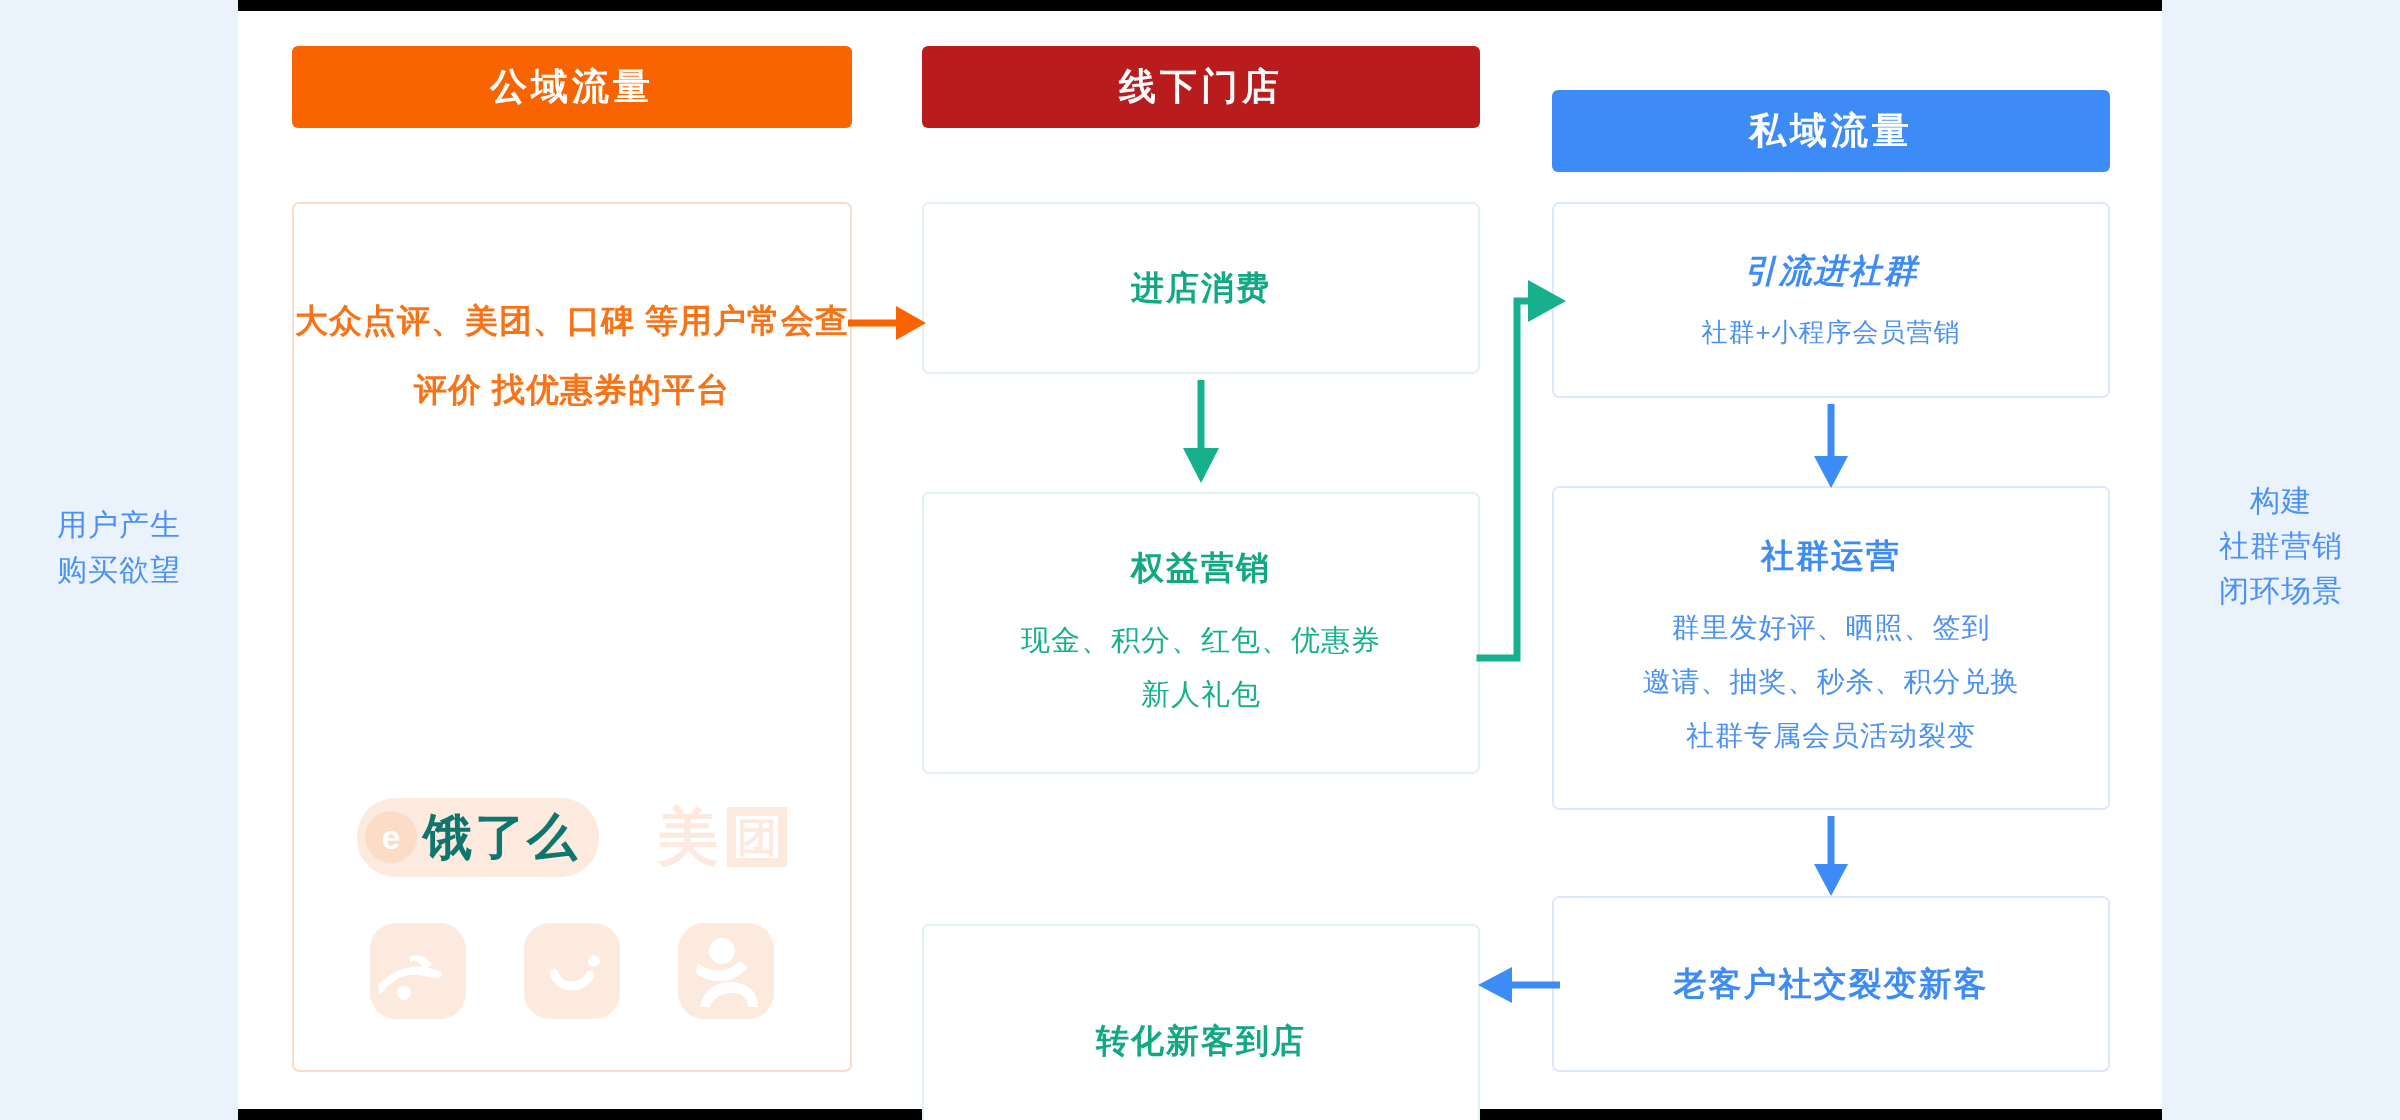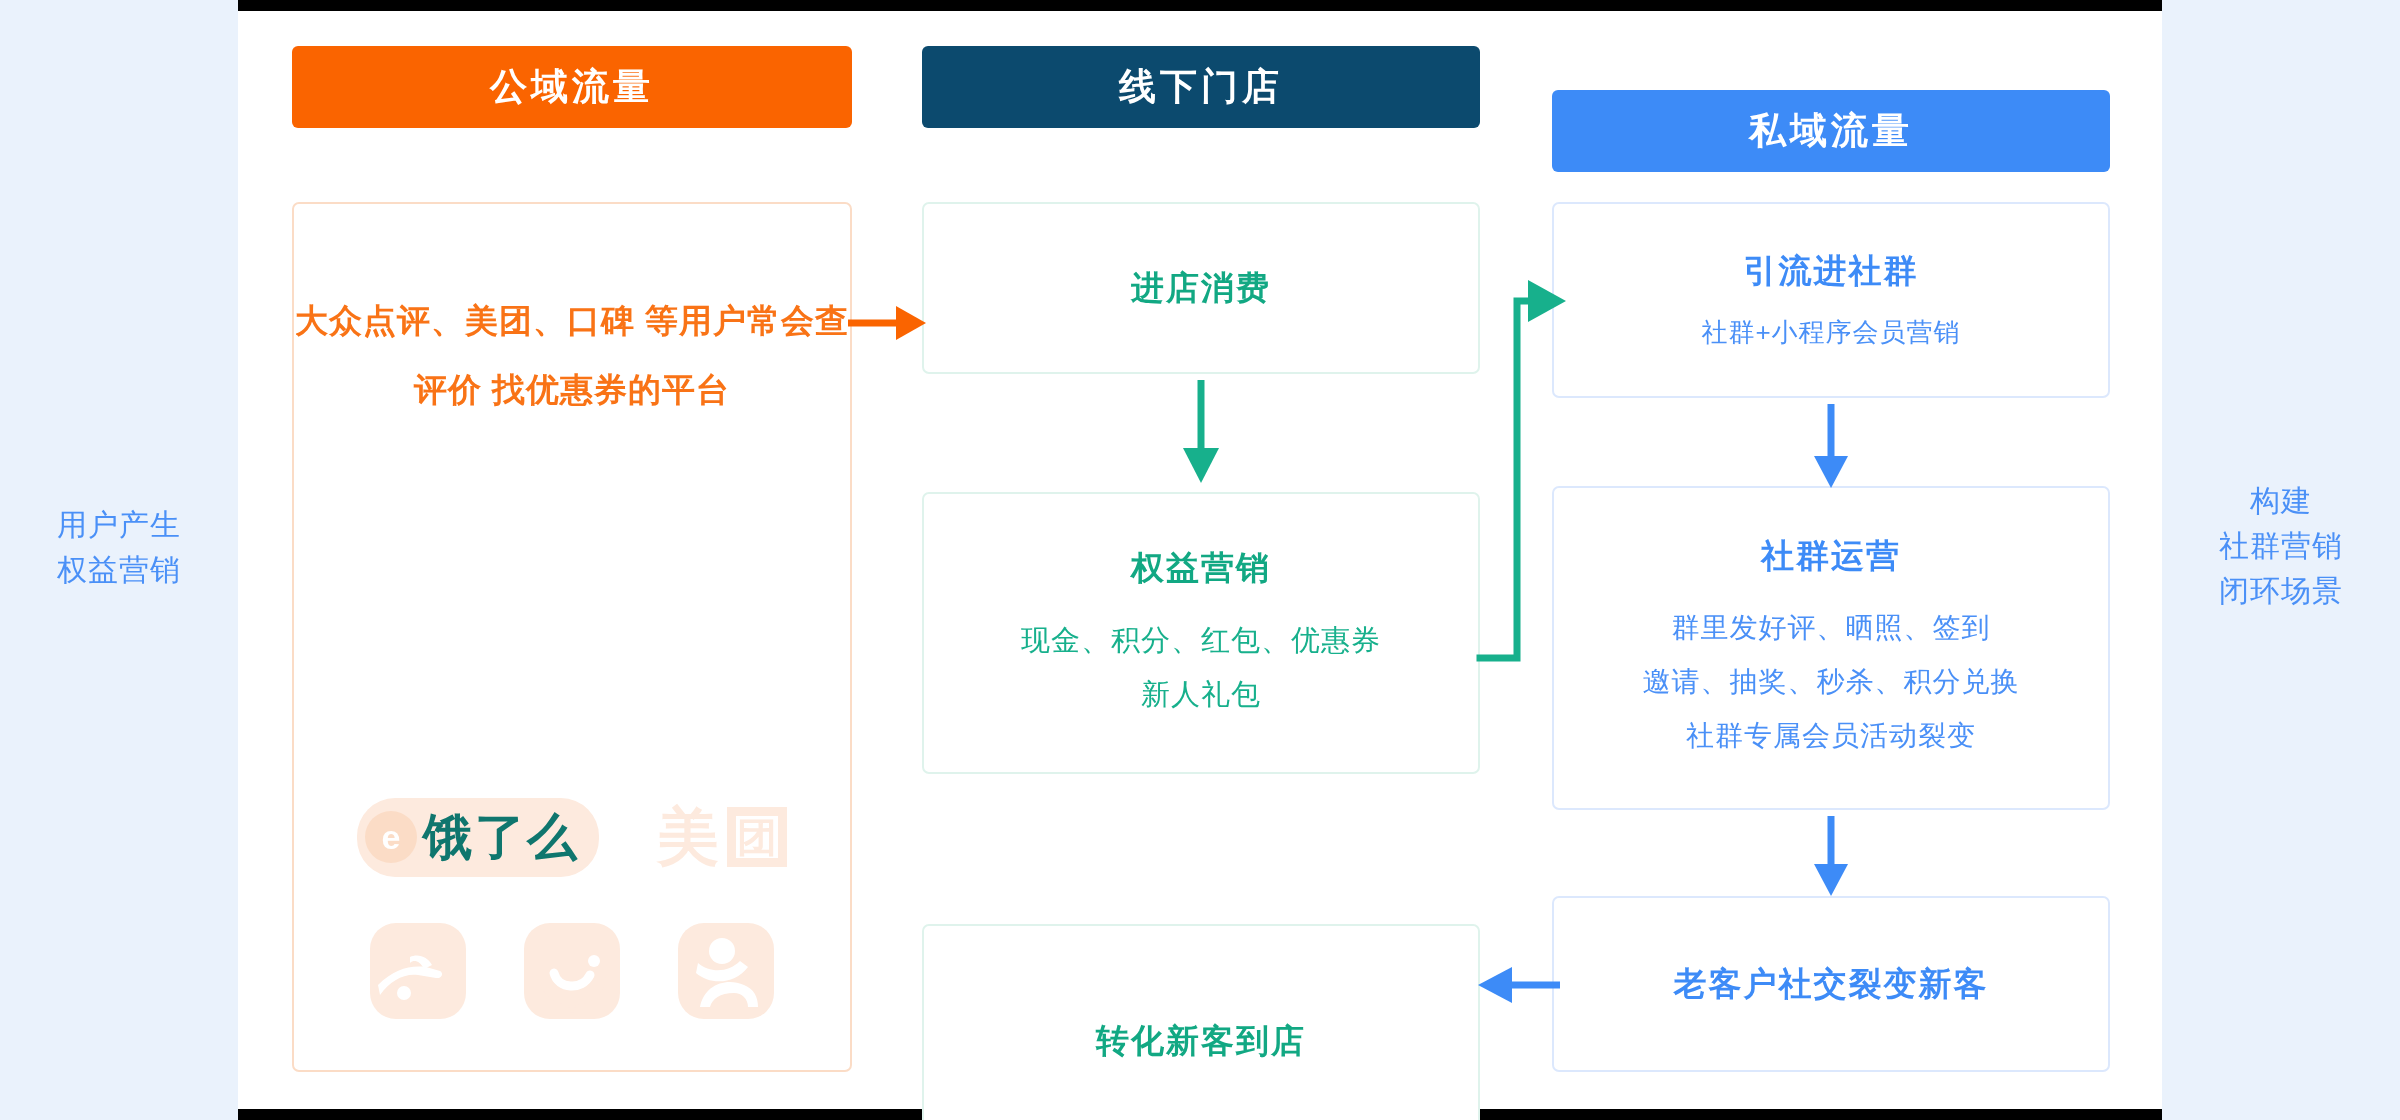--- a/index.html
+++ b/index.html
@@ -81,21 +81,21 @@
     border-radius: 6px;
     display: flex;
     align-items: center;
     justify-content: center;
     color: #ffffff;
     font-size: 37px;
     font-weight: bold;
     letter-spacing: 4px;
   }
   .hdr-orange { background: #fa6400; }
-  .hdr-green  { background: #0c4a6e; }
+  .hdr-green  { background: #b91c1c; }
   .hdr-blue   { background: #3d8bf7; margin-top: 44px; }
 
   
   .card {
     position: absolute;
     left: 0;
     width: 100%;
     box-sizing: border-box;
     background: #ffffff;
     border-radius: 7px;
@@ -211,21 +211,21 @@
   #store-card-1 { top: 202px; height: 172px; }
   #store-card-1 .card-title { font-size: 33px; }
   #store-card-2 { top: 492px; height: 282px; }
   #store-card-2 .card-title { font-size: 33px; margin-bottom: 22px; }
   #store-card-2 .card-line  { font-size: 29px; line-height: 54px; }
   #store-card-3 { top: 924px; height: 234px; }
   #store-card-3 .card-title { font-size: 33px; }
 
   
   #private-card-1 { top: 202px; height: 196px; }
-  #private-card-1 .card-title { font-size: 33px; margin-bottom: 18px; }
+  #private-card-1 .card-title { font-size: 33px; margin-bottom: 18px; font-style: italic; }
   #private-card-1 .card-line  { font-size: 26px; line-height: 40px; }
   #private-card-2 { top: 486px; height: 324px; }
   #private-card-2 .card-title { font-size: 33px; margin-bottom: 22px; }
   #private-card-2 .card-line  { font-size: 28px; line-height: 54px; }
   #private-card-3 { top: 896px; height: 176px; }
   #private-card-3 .card-title { font-size: 33px; }
 
   
   .conn {
     position: absolute;
@@ -238,21 +238,21 @@
 <div id="root">
 
   <div class="side-panel left"></div>
   <div class="side-panel right"></div>
 
   <div class="canvas"></div>
   <div class="topbar"></div>
   <div class="bottombar"></div>
 
   <div class="side-caption left">用户产生
-权益营销</div>
+购买欲望</div>
   <div class="side-caption right">构建
 社群营销
 闭环场景</div>
 
   <div class="column col-public">
 
     <div class="col-header hdr-orange">公域流量</div>
 
     <div class="card orange" id="public-card">
       <div class="block-a card-line orange">大众点评、美团、口碑

